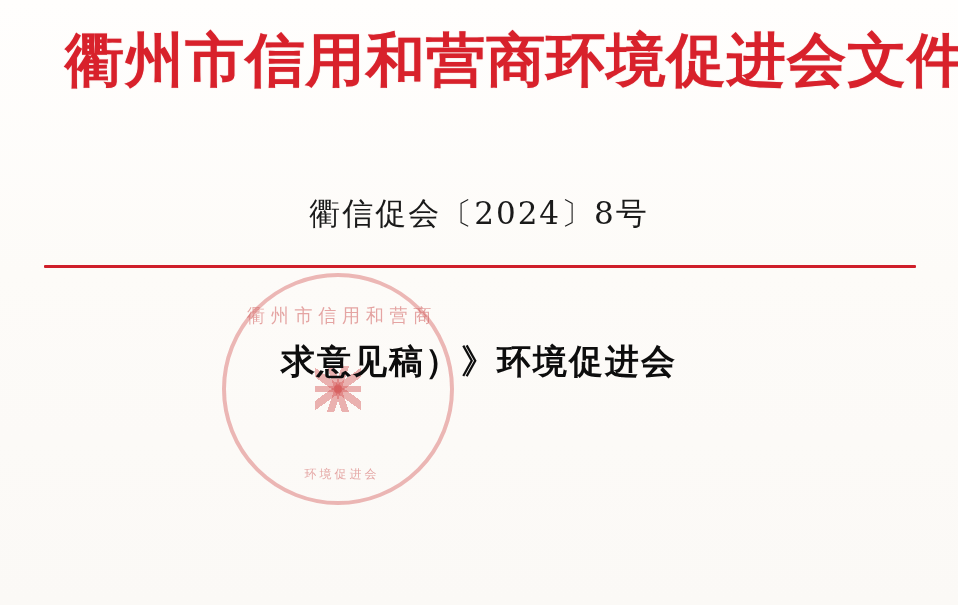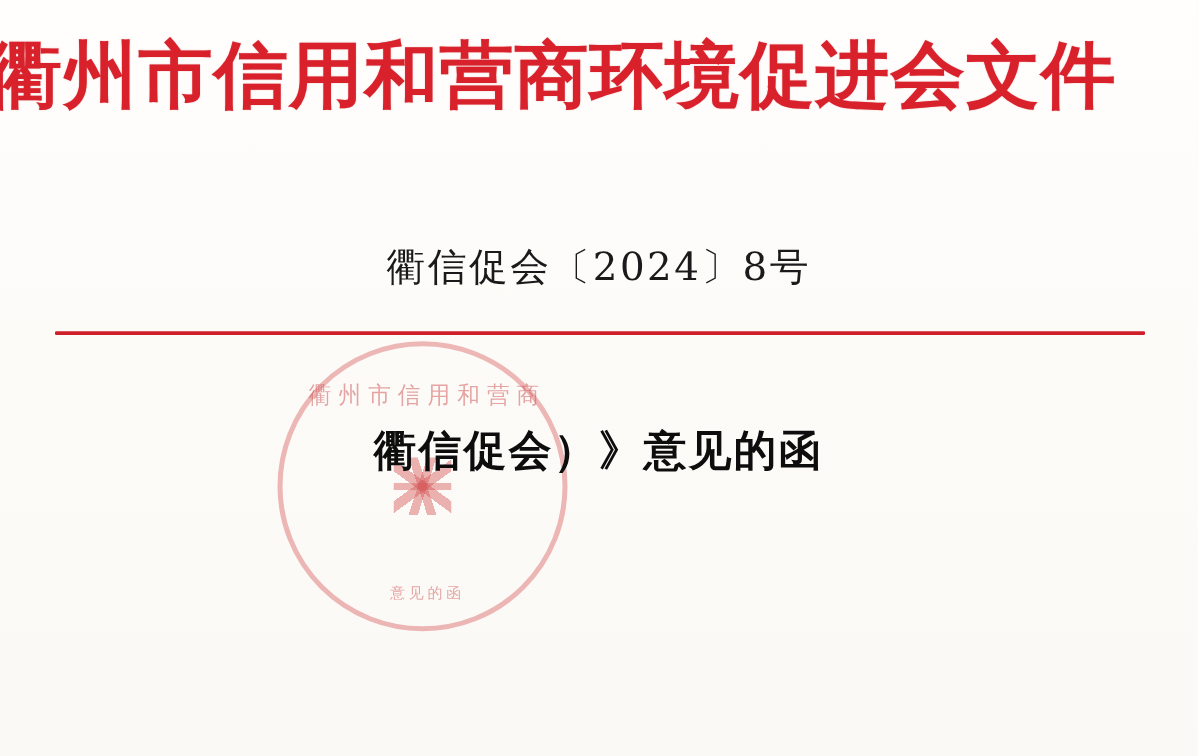--- a/index.html
+++ b/index.html
@@ -26,21 +26,21 @@
     inset: 0;
     background:
       linear-gradient(180deg, #fffefd 0%, #fdfbf8 45%, #fbf9f6 100%);
     pointer-events: none;
   }
   .doc-header {
     position: absolute;
     top: 28px;
     left: 0;
     width: 958px;
-    text-align: left;
+    text-align: right;
   }
   .doc-header-title {
     font-family: "DejaVu Serif", "Liberation Serif", serif;
     font-weight: bold;
     font-size: 58px;
     line-height: 1.12;
     letter-spacing: 1px;
     color: #d8212b;
     text-shadow: 0 0 1px rgba(200,20,30,0.45);
     white-space: nowrap;
@@ -144,19 +144,19 @@
   <div class="doc-header">
     <div class="doc-header-title">衢州市信用和营商环境促进会文件</div>
   </div>
 
   <div class="doc-number">衢信促会〔2024〕8号</div>
 
   <div class="red-rule"></div>
 
   <div class="seal">
     <div class="seal-text-top">衢州市信用和营商</div>
-    <div class="seal-text-bottom">意见的函</div>
+    <div class="seal-text-bottom">环境促进会</div>
   </div>
 
   <div class="subject">
-    <span class="subject-line last">衢信促会）》意见的函</span>
+    <span class="subject-line last">求意见稿）》环境促进会</span>
   </div>
 </div>
 
 </body></html>

